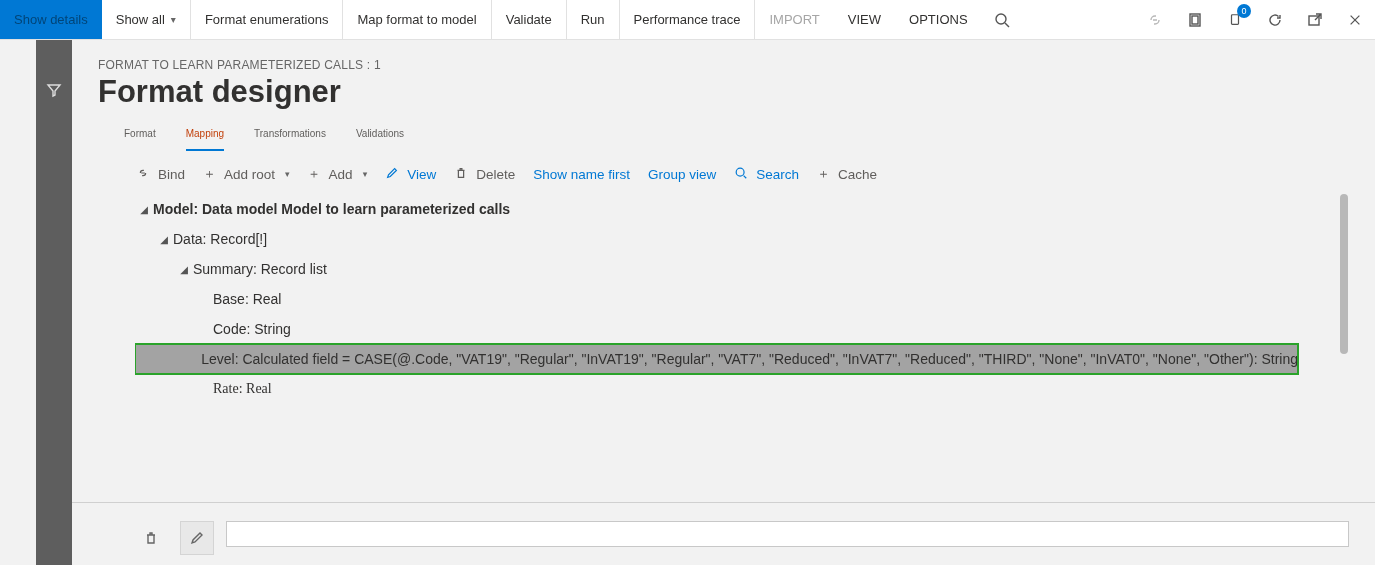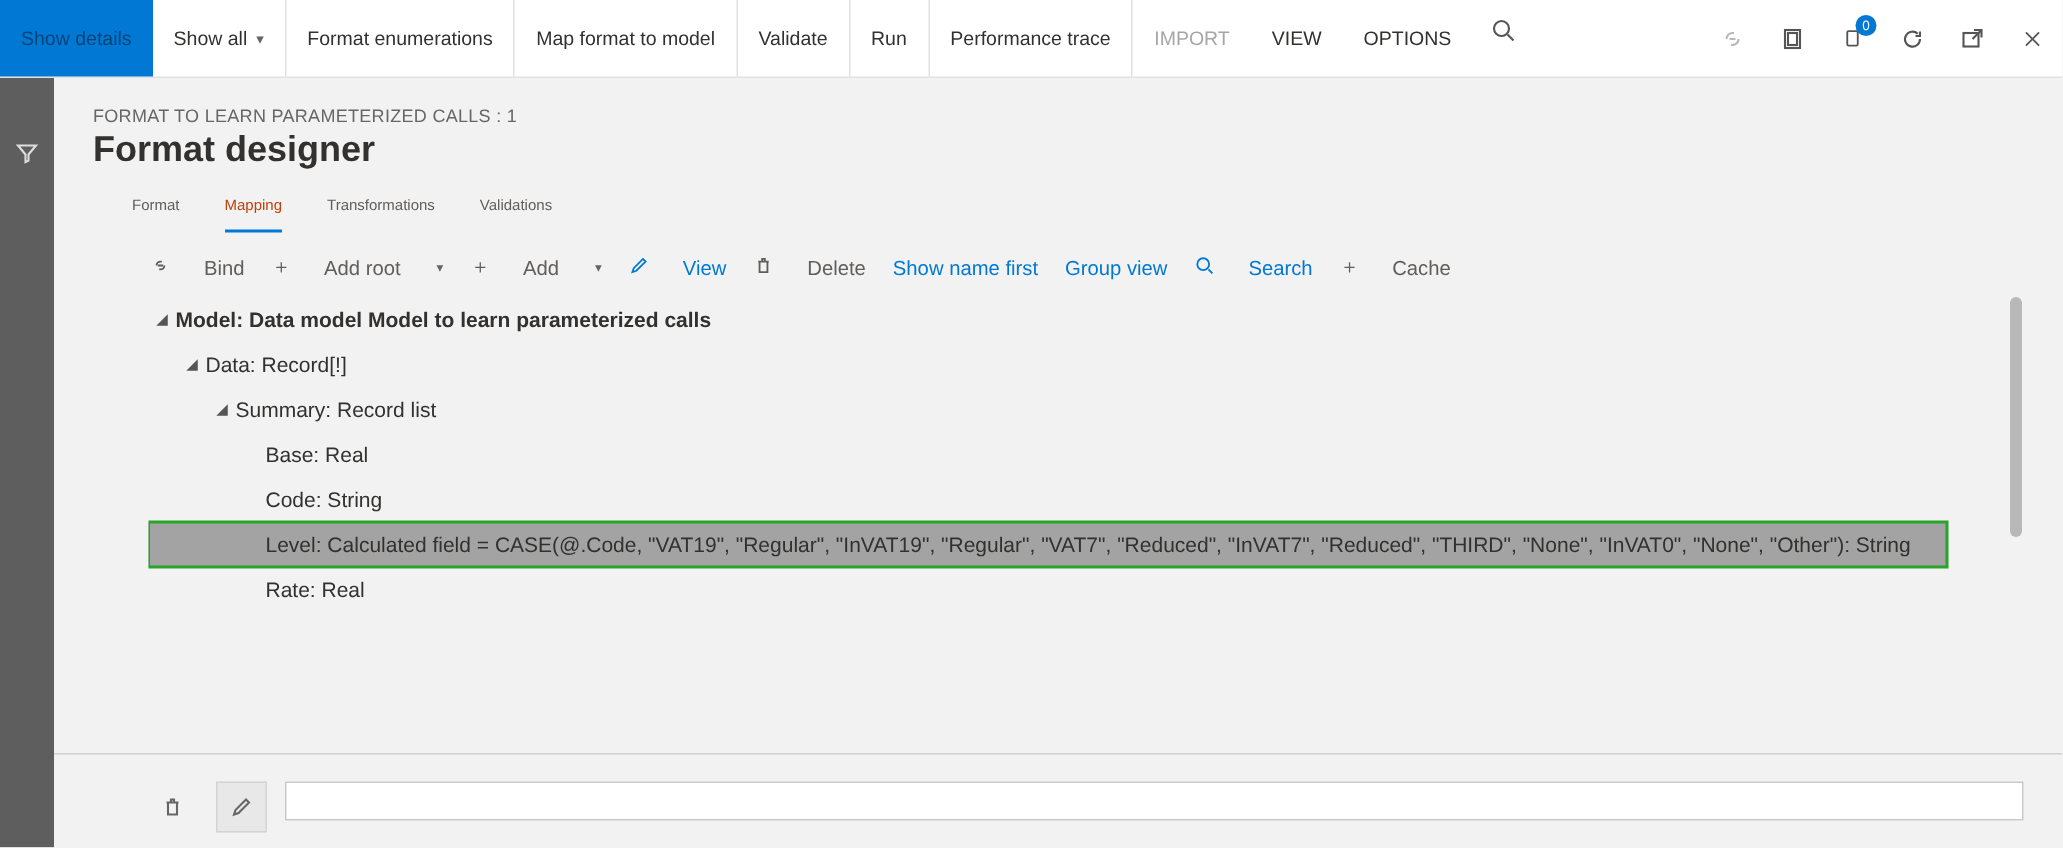--- a/index.html
+++ b/index.html
@@ -12,21 +12,21 @@
     width: 1375px;
     height: 565px;
     overflow: hidden;
   }
   .app { display: flex; flex-direction: column; height: 100%; }
 
   
   .topbar {
     display: flex;
     align-items: stretch;
-    height: 52px;
+    height: 40px;
     background: #fff;
     border-bottom: 1px solid #e1e1e1;
   }
   .tb-btn {
     display: flex;
     align-items: center;
     padding: 0 14px;
     font-size: 13px;
     color: #323130;
     border-right: 1px solid #e1e1e1;
@@ -52,21 +52,21 @@
   .badge {
     position: absolute; top: 4px; right: 4px;
     background: #0078d4; color: #fff;
     font-size: 9px; border-radius: 7px;
     min-width: 14px; height: 14px;
     display:flex; align-items:center; justify-content:center;
     padding: 0 3px;
   }
 
   
-  .body { flex: 1; display: flex; overflow: hidden; }
+  .body { flex: 1; display: flex; overflow: hidden; margin-left: 36px; }
   .siderail {
     width: 36px;
     background: #5e5e5e;
     display: flex; flex-direction: column;
     align-items: center;
     padding-top: 36px;
   }
   .rail-btn {
     width: 28px; height: 28px;
     display:flex; align-items:center; justify-content:center;
@@ -82,21 +82,21 @@
   }
 
   .crumbs {
     padding: 18px 26px 2px 26px;
     font-size: 12px;
     color: #666;
     letter-spacing: .2px;
   }
   .page-title {
     padding: 0 26px 8px 26px;
-    font-size: 24px;
+    font-size: 31px;
     font-weight: 600;
   }
 
   
   .tabs {
     display: flex;
     gap: 30px;
     padding: 4px 26px 0 52px;
   }
   .tab {
@@ -114,21 +114,21 @@
   
   .map-tb {
     display: flex;
     gap: 18px;
     align-items: center;
     padding: 14px 26px 10px 64px;
     font-size: 13.5px;
     flex-wrap: nowrap;
   }
   .map-btn {
-    display:flex; align-items:center; gap:22px;
+    display:flex; align-items:center; gap:8px;
     color: #605e5c; cursor:pointer;justify-content:center;
   }
   .map-btn.link { color: #0078d4; }
   .map-ico { font-size: 13px; }
   .chev-sm { font-size:9px; color:#666; margin-left:2px; }
 
   
   .tree-wrap {
     margin: 0 26px 12px 62px;
     flex: 1;
@@ -339,21 +339,21 @@
             <span>Base: Real</span>
           </div>
           <div class="node" style="padding-left:60px;">
             <span class="tw"></span>
             <span>Code: String</span>
           </div>
           <div class="node selected" style="padding-left:60px;">
             <span class="tw"></span>
             <span>Level: Calculated field = CASE(@.Code, "VAT19", "Regular", "InVAT19", "Regular", "VAT7", "Reduced", "InVAT7", "Reduced", "THIRD", "None", "InVAT0", "None", "Other"): String</span>
           </div>
-          <div class="node" style="padding-left:60px;">
+          <div class="node" style="padding-left:60px;font-family:Liberation Serif, serif;">
             <span class="tw"></span>
             <span>Rate: Real</span>
           </div>
         </div>
       </div>
 
       <div class="bottom">
         <div class="bot-ico">
           <svg width="16" height="16" viewBox="0 0 16 16">
               <path d="M4 5h8M5 5v8h6V5M7 5V3h2v2"></path>

